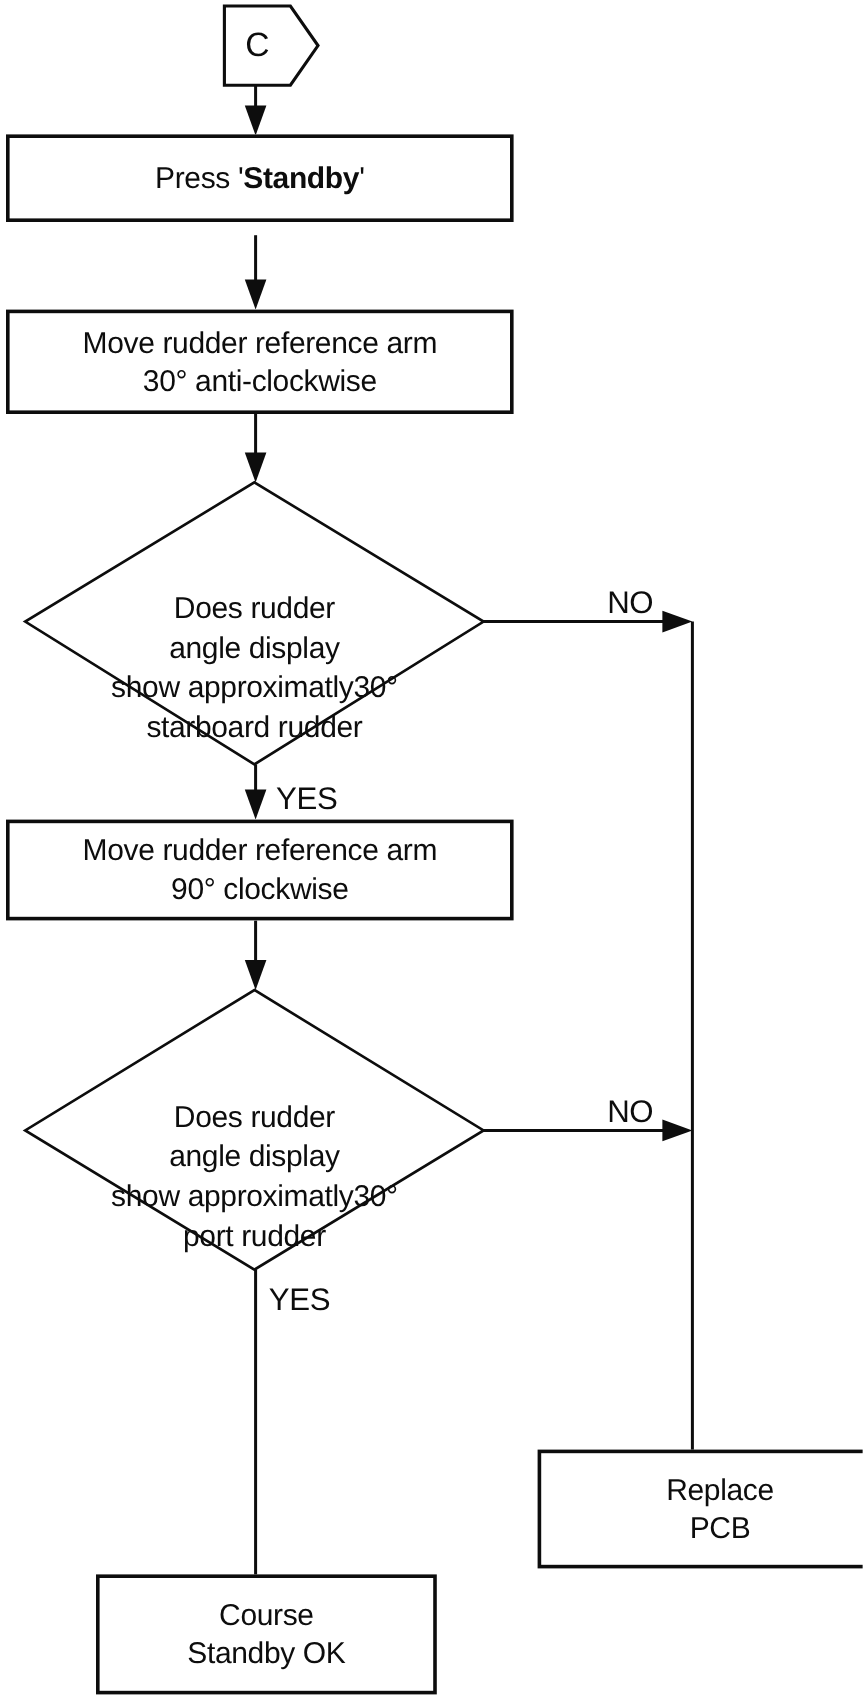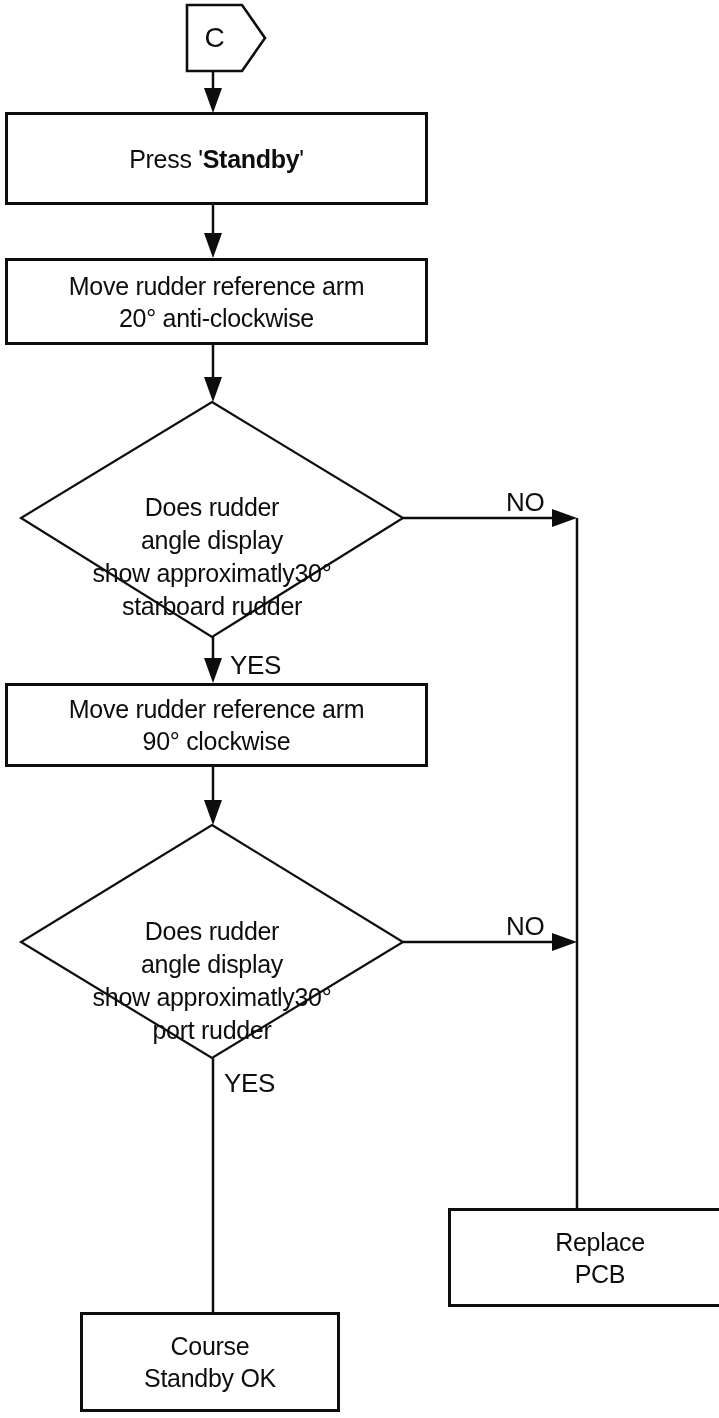--- a/index.html
+++ b/index.html
@@ -98,27 +98,27 @@
     <line x1="403" y1="942" x2="555" y2="942" stroke="#0d0d0d" stroke-width="2.5"></line>
     <polygon points="577,942 552,933 552,951" fill="#0d0d0d"></polygon>
 
     <line x1="577" y1="518" x2="577" y2="1210" stroke="#0d0d0d" stroke-width="2.5"></line>
 
     <line x1="213" y1="1058" x2="213" y2="1314" stroke="#0d0d0d" stroke-width="2.5"></line>
   </svg>
 
   <div class="connector-text" style="left:187px; top:5px; width:55px; height:66px;">C</div>
 
-  <div class="box" style="left:5px; top:112px; width:423px; height:93px;">
+  <div class="box" style="left:5px; top:112px; width:423px; height:73px;">
     <div class="row"><span>Press '</span><span class="bold">Standby</span><span>'</span></div>
   </div>
 
   <div class="box" style="left:5px; top:258px; width:423px; height:87px;">
     <div>Move rudder reference arm</div>
-    <div>20° anti-clockwise</div>
+    <div>30° anti-clockwise</div>
   </div>
 
   <div class="dtext" style="left:62px; top:451px; width:300px;">
     <div>Does rudder</div>
     <div>angle display</div>
     <div>show approximatly30°</div>
     <div>starboard rudder</div>
   </div>
 
   <div class="edge-label" style="left:506px; top:487px;">NO</div>
@@ -137,18 +137,18 @@
   </div>
 
   <div class="edge-label" style="left:506px; top:911px;">NO</div>
   <div class="edge-label" style="left:224px; top:1068px;">YES</div>
 
   <div class="box" style="left:448px; top:1208px; width:286px; height:99px;padding-left:18px;">
     <div>Replace</div>
     <div>PCB</div>
   </div>
 
-  <div class="box" style="left:80px; top:1312px; width:260px; height:100px;">
+  <div class="box" style="left:80px; top:1312px; width:284px; height:100px;">
     <div>Course</div>
     <div>Standby OK</div>
   </div>
 
 </div>
 
 </body></html>

